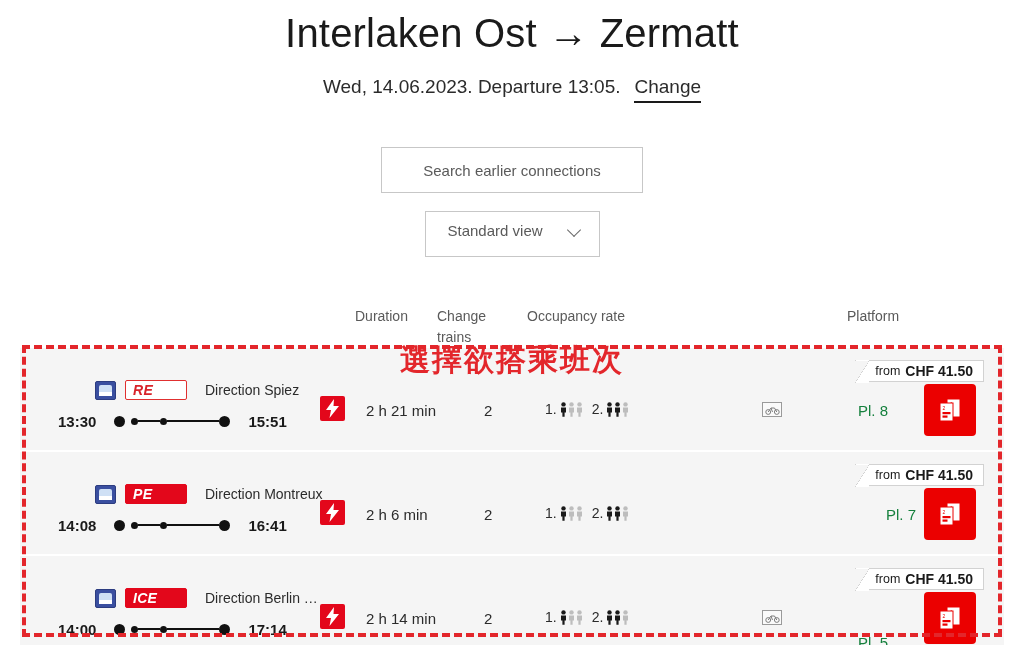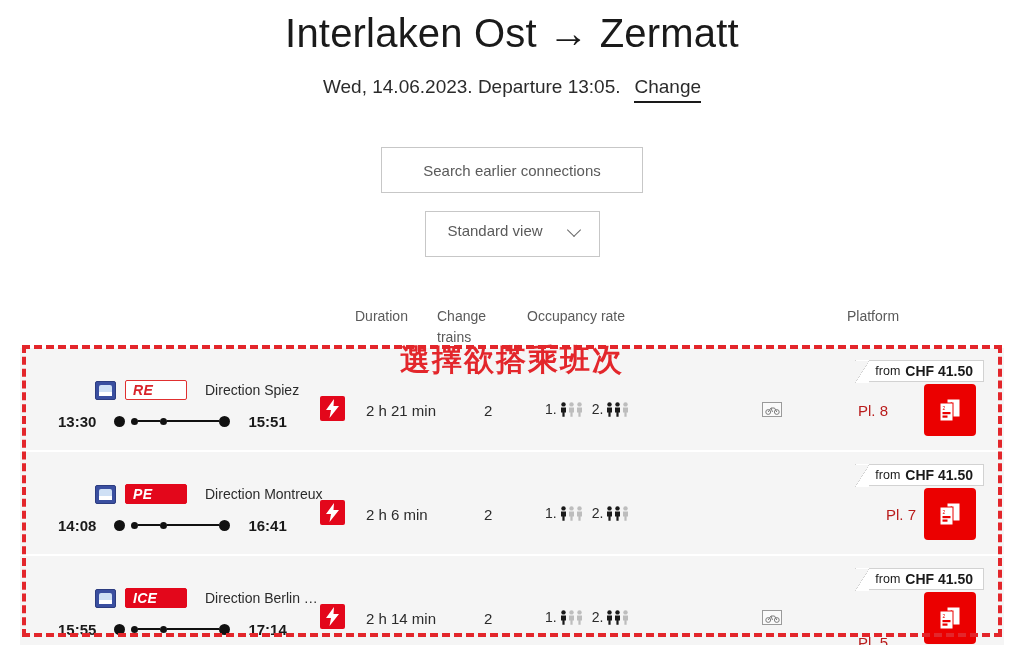--- a/index.html
+++ b/index.html
@@ -182,21 +182,21 @@
   .occ-class { display: flex; align-items: center; gap: 3px; }
   .people { display: flex; gap: 1px; align-items: flex-end; }
 
   .bike {
     position: absolute; left: 762px; top: 402px;
     width: 20px; height: 15px;
     border: 1px solid #9a9a9a;
     background: #fafafa;
     display: flex; align-items: center; justify-content: center;
   }
-  .platform { position: absolute; left: 858px; top: 402px; font-size: 15px; color: #b91c1c; white-space: nowrap; }
+  .platform { position: absolute; left: 858px; top: 402px; font-size: 15px; color: #15803d; white-space: nowrap; }
   .ticket-btn {
     position: absolute; right: 28px; top: 36px;
     width: 52px; height: 52px;
     background: #eb0000;
     border: none; border-radius: 4px;
     cursor: pointer;
     display: flex; align-items: center; justify-content: center;
   }
 
   
@@ -424,21 +424,21 @@
           <span class="price-from">from</span>
           <span class="price-amt">CHF 41.50</span>
         </div>
         <div class="left-block">
           <div class="train-line">
             <span class="train-pic"></span>
             <span class="badge solid">ICE</span>
             <span class="direction">Direction Berlin …</span>
           </div>
           <div class="time-line">
-            <span class="time">15:55</span>
+            <span class="time">14:00</span>
             <span class="journey">
               <span class="dot-lg"></span>
               <span class="gap"></span>
               <span class="dot-sm"></span>
               <span class="seg" style="width:22px"></span>
               <span class="dot-sm"></span>
               <span class="seg" style="width:52px"></span>
               <span class="dot-lg"></span>
             </span>
             <span class="time">17:14</span>

